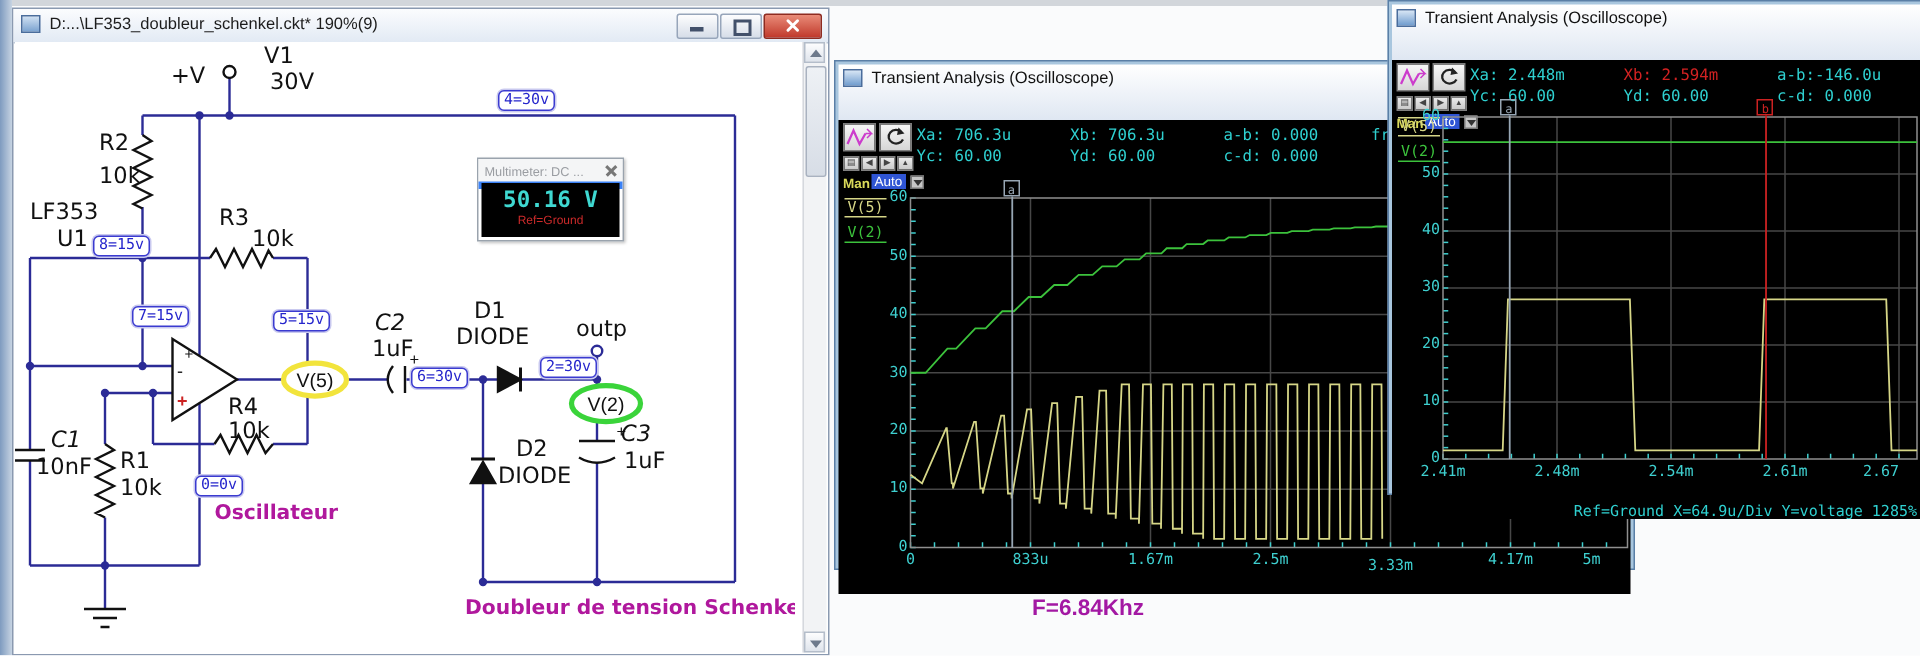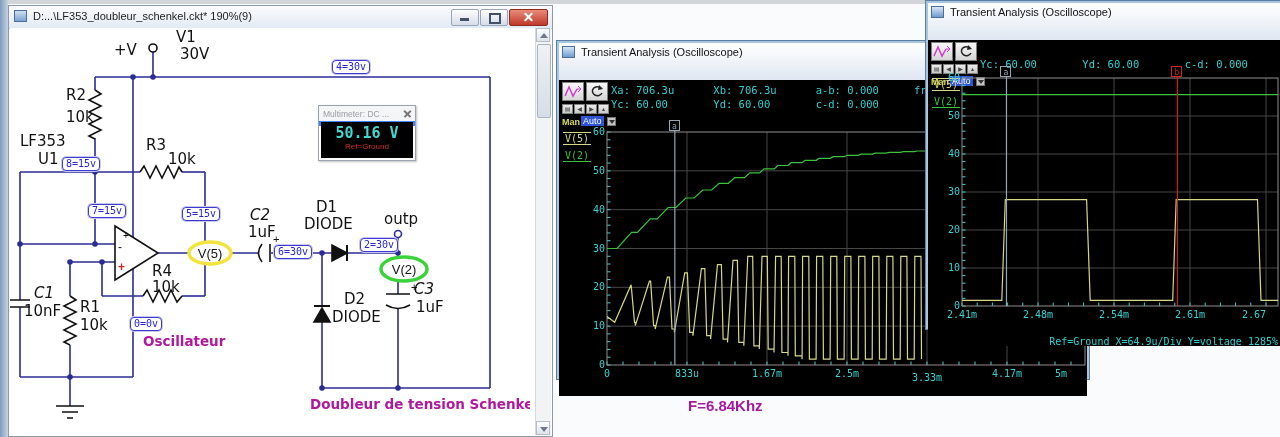--- a/index.html
+++ b/index.html
@@ -418,20 +418,26 @@
       </span>
       <span class="mini-btn" style="left:3px;top:24px">▤</span>
       <span class="mini-btn" style="left:15px;top:24px">◀</span>
       <span class="mini-btn" style="left:27px;top:24px">▶</span>
       <span class="mini-btn" style="left:39px;top:24px">▴</span>
       <span class="man" style="left:3px;top:37px">Man</span>
       <span class="auto" style="left:22px;top:36px">Auto</span>
       <span class="caret" style="left:48px;top:37px">
           <i></i>
         </span>
+      <div class="ro-row" style="top:4px">
+        <span class="ro w1">Xa: 2.448m</span>
+        <span class="ro w1 red">Xb: 2.594m</span>
+        <span class="ro w2">a-b:-146.0u</span>
+        
+      </div>
       <div class="ro-row" style="top:18px">
         <span class="ro w1">Yc: 60.00</span>
         <span class="ro w1">Yd: 60.00</span>
         <span class="ro w2">c-d: 0.000</span>
       </div>
       <span class="tracelab tl5" style="top:38px">V(5)</span>
       <span class="tracelab tl2" style="top:56px">V(2)</span>
       <div class="plot-wrap" id="s2wrap">
         <svg id="s2svg" width="354" height="306">
             <line x1="34" y1="76" x2="350" y2="76" stroke="#474747" stroke-width="1"></line>

